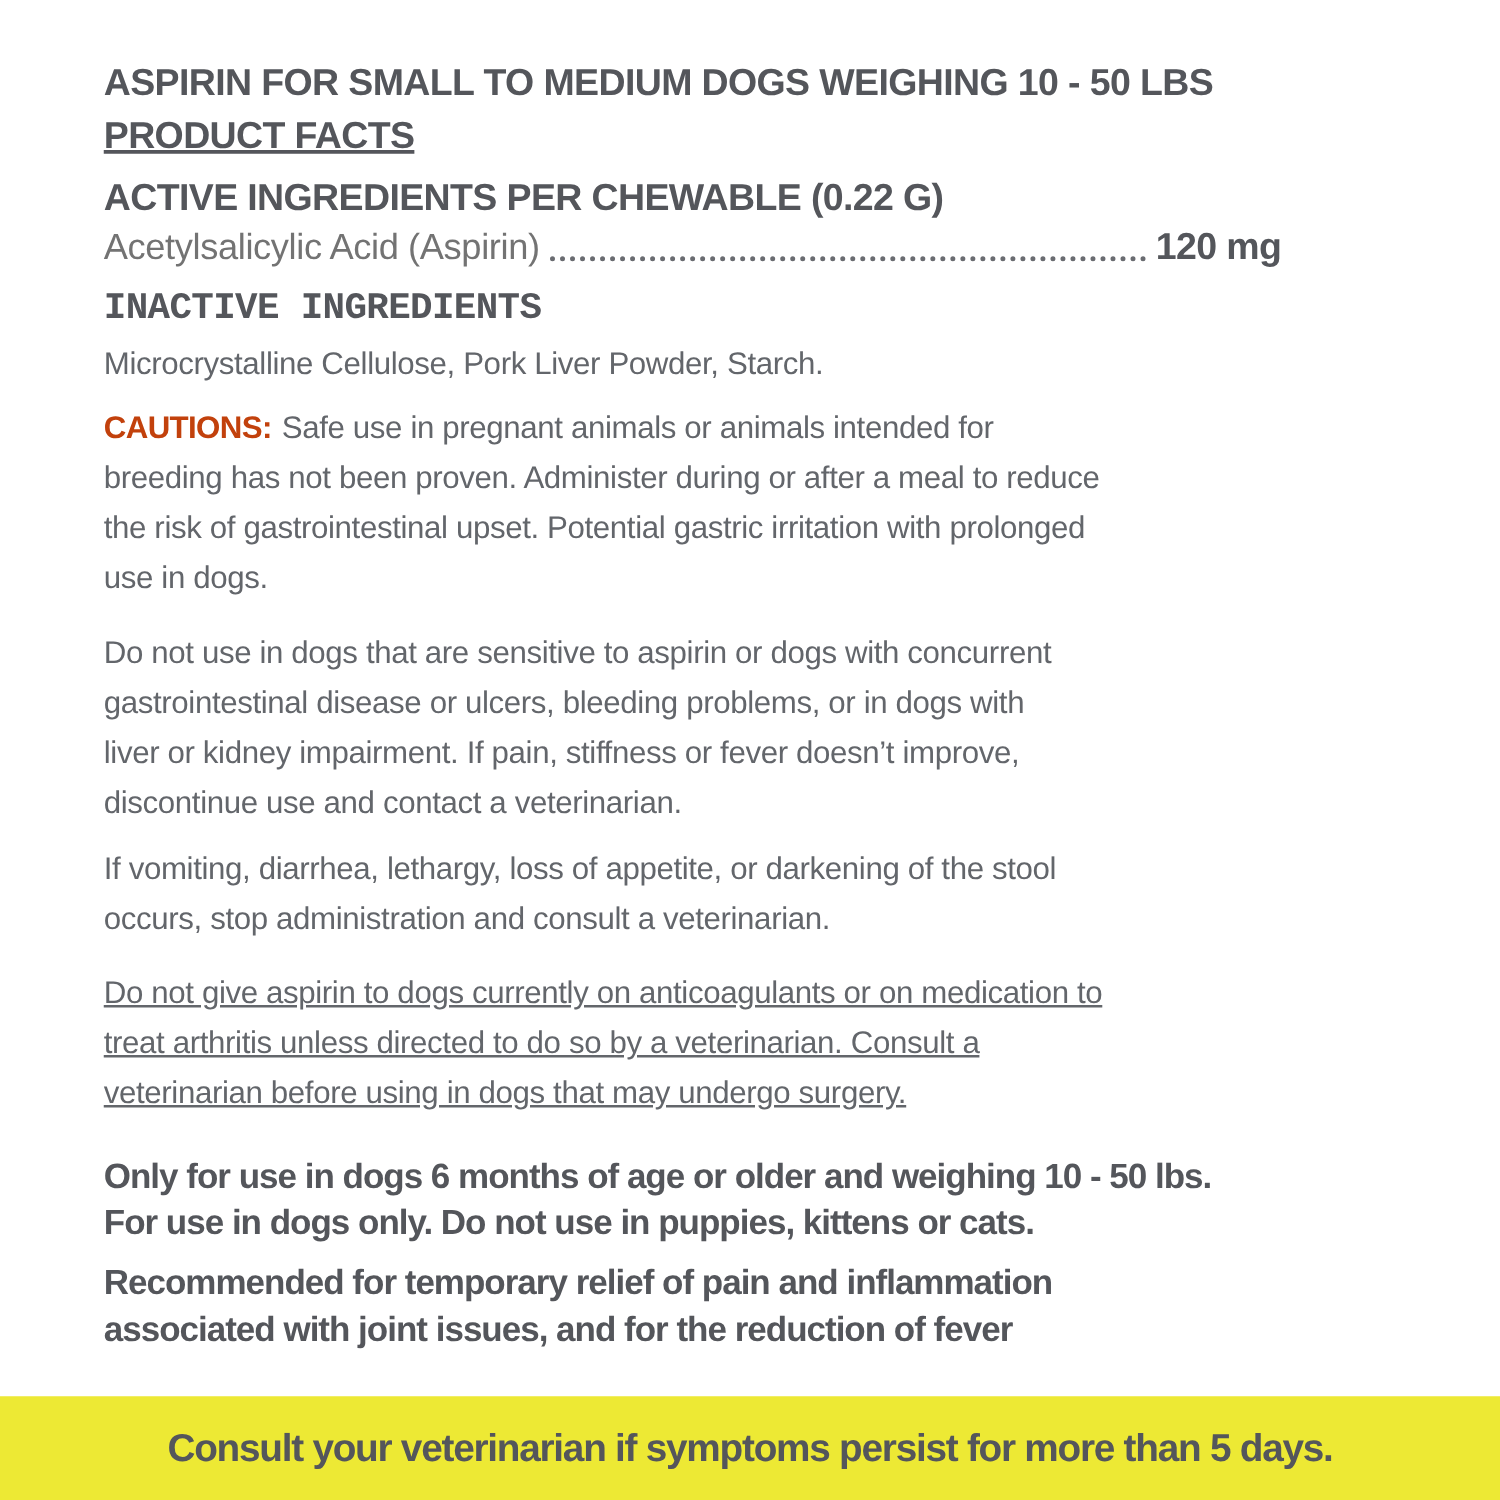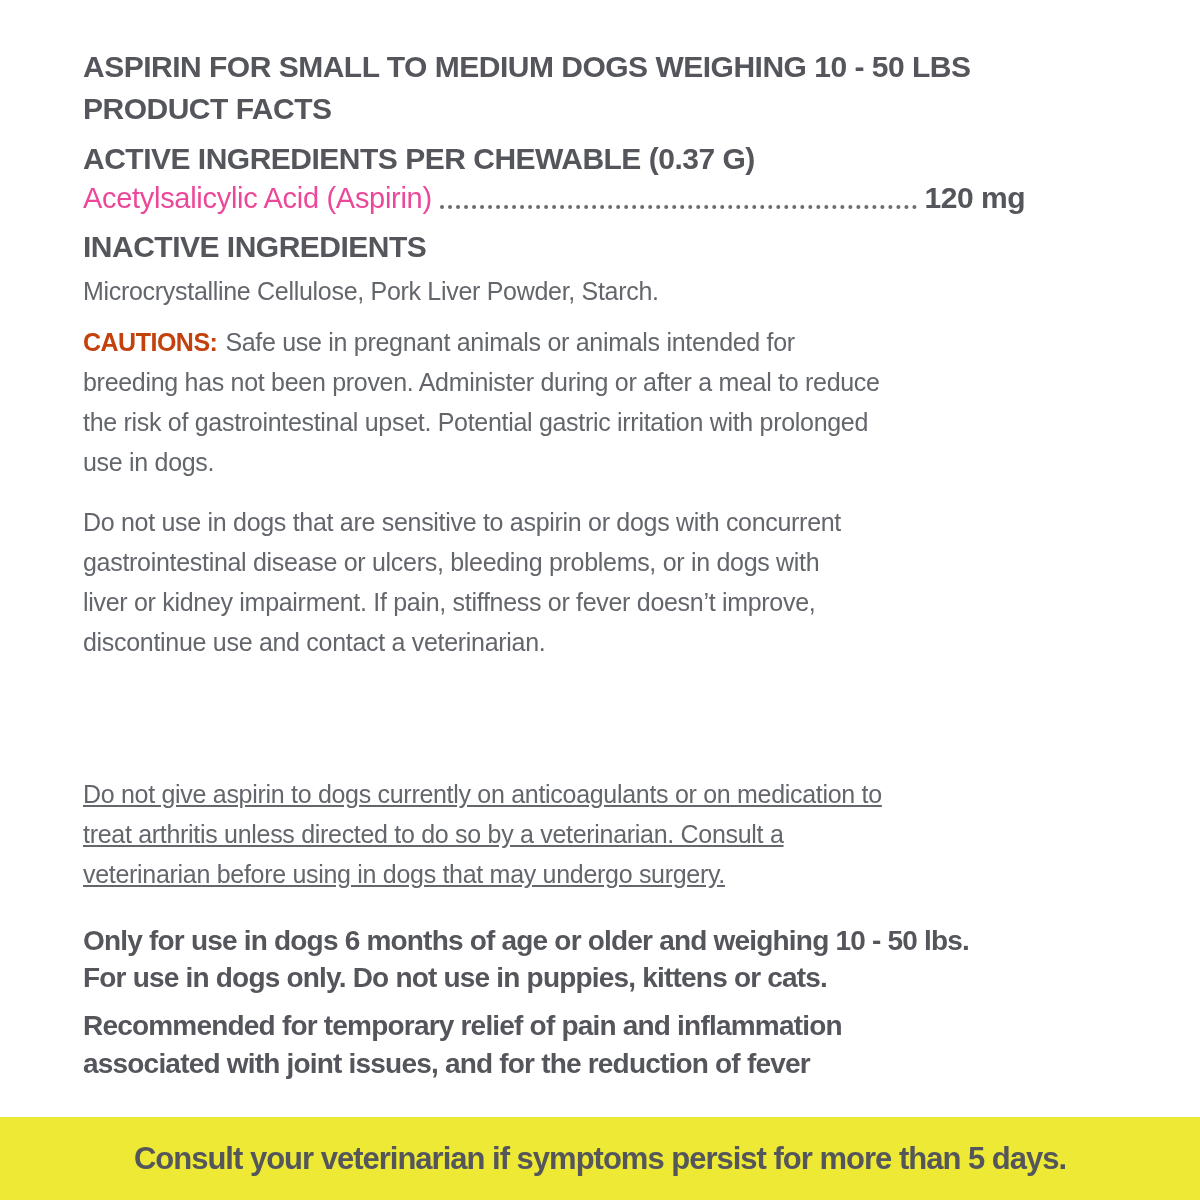--- a/index.html
+++ b/index.html
@@ -50,21 +50,21 @@
     line-height: 38px;
     white-space: pre-line;
   }
   .dose-row {
     display: flex;
     align-items: flex-end;
     width: 942px;
   }
   .dose-name {
     font-size: 29px;
-    color: #ec4899;
+    color: #737373;
     letter-spacing: -0.3px;
     line-height: 36px;
     white-space: nowrap;
   }
   .dose-leader {
     flex: 1;
     border-bottom: 4px dotted #6A6C71;
     margin: 0 8px 7px 8px;
     min-width: 40px;
   }
@@ -91,43 +91,43 @@
   .banner-text {
     font-size: 31px;
     font-weight: bold;
     color: #54565B;
     letter-spacing: -1px;
     white-space: nowrap;
     margin: 0;
   }
   
   #title            { top: 50px;  }
-  #product-facts    { top: 92px;  }
+  #product-facts    { top: 92px; text-decoration: underline;  }
   #active-heading   { top: 142px; }
   #dose-row         { top: 180px; }
-  #inactive-heading { top: 230px; }
+  #inactive-heading { top: 230px; font-family: Liberation Mono, monospace; }
   #inactive-text    { top: 271px; }
   #cautions-para    { top: 322px; }
   #para-sensitive   { top: 502px; }
   #para-vomiting    { top: 675px; }
   #para-anticoag    { top: 774px; text-decoration: underline; }
   #bold-only        { top: 922px; }
   #bold-dogs-only   { top: 959px; }
   #bold-recommended { top: 1007px; }
 </style>
 </head>
 <body>
 
 <div class="page">
 
   <div id="title" class="block heading">ASPIRIN FOR SMALL TO MEDIUM DOGS WEIGHING 10 - 50 LBS</div>
 
   <div id="product-facts" class="block heading">PRODUCT FACTS</div>
 
-  <div id="active-heading" class="block heading">ACTIVE INGREDIENTS PER CHEWABLE (0.37 G)</div>
+  <div id="active-heading" class="block heading">ACTIVE INGREDIENTS PER CHEWABLE (0.22 G)</div>
 
   <div id="dose-row" class="block dose-row">
     <span class="dose-name">Acetylsalicylic Acid (Aspirin)</span>
     <span class="dose-leader"></span>
     <span class="dose-amount">120 mg</span>
   </div>
 
   <div id="inactive-heading" class="block heading">INACTIVE INGREDIENTS</div>
 
   <div id="inactive-text" class="block body-text">Microcrystalline Cellulose, Pork Liver Powder, Starch.</div>
@@ -135,20 +135,22 @@
   <div id="cautions-para" class="block body-text"><strong>CAUTIONS:</strong><span>Safe use in pregnant animals or animals intended for
 breeding has not been proven. Administer during or after a meal to reduce
 the risk of gastrointestinal upset. Potential gastric irritation with prolonged
 use in dogs.</span></div>
 
   <div id="para-sensitive" class="block body-text">Do not use in dogs that are sensitive to aspirin or dogs with concurrent
 gastrointestinal disease or ulcers, bleeding problems, or in dogs with
 liver or kidney impairment. If pain, stiffness or fever doesn’t improve,
 discontinue use and contact a veterinarian.</div>
 
+  <div id="para-vomiting" class="block body-text">If vomiting, diarrhea, lethargy, loss of appetite, or darkening of the stool
+occurs, stop administration and consult a veterinarian.</div>
 
   <div id="para-anticoag" class="block body-text">Do not give aspirin to dogs currently on anticoagulants or on medication to
 treat arthritis unless directed to do so by a veterinarian. Consult a
 veterinarian before using in dogs that may undergo surgery.</div>
 
   <div id="bold-only" class="block bold-statement">Only for use in dogs 6 months of age or older and weighing 10 - 50 lbs.</div>
 
   <div id="bold-dogs-only" class="block bold-statement">For use in dogs only. Do not use in puppies, kittens or cats.</div>
 
   <div id="bold-recommended" class="block bold-statement">Recommended for temporary relief of pain and inflammation

